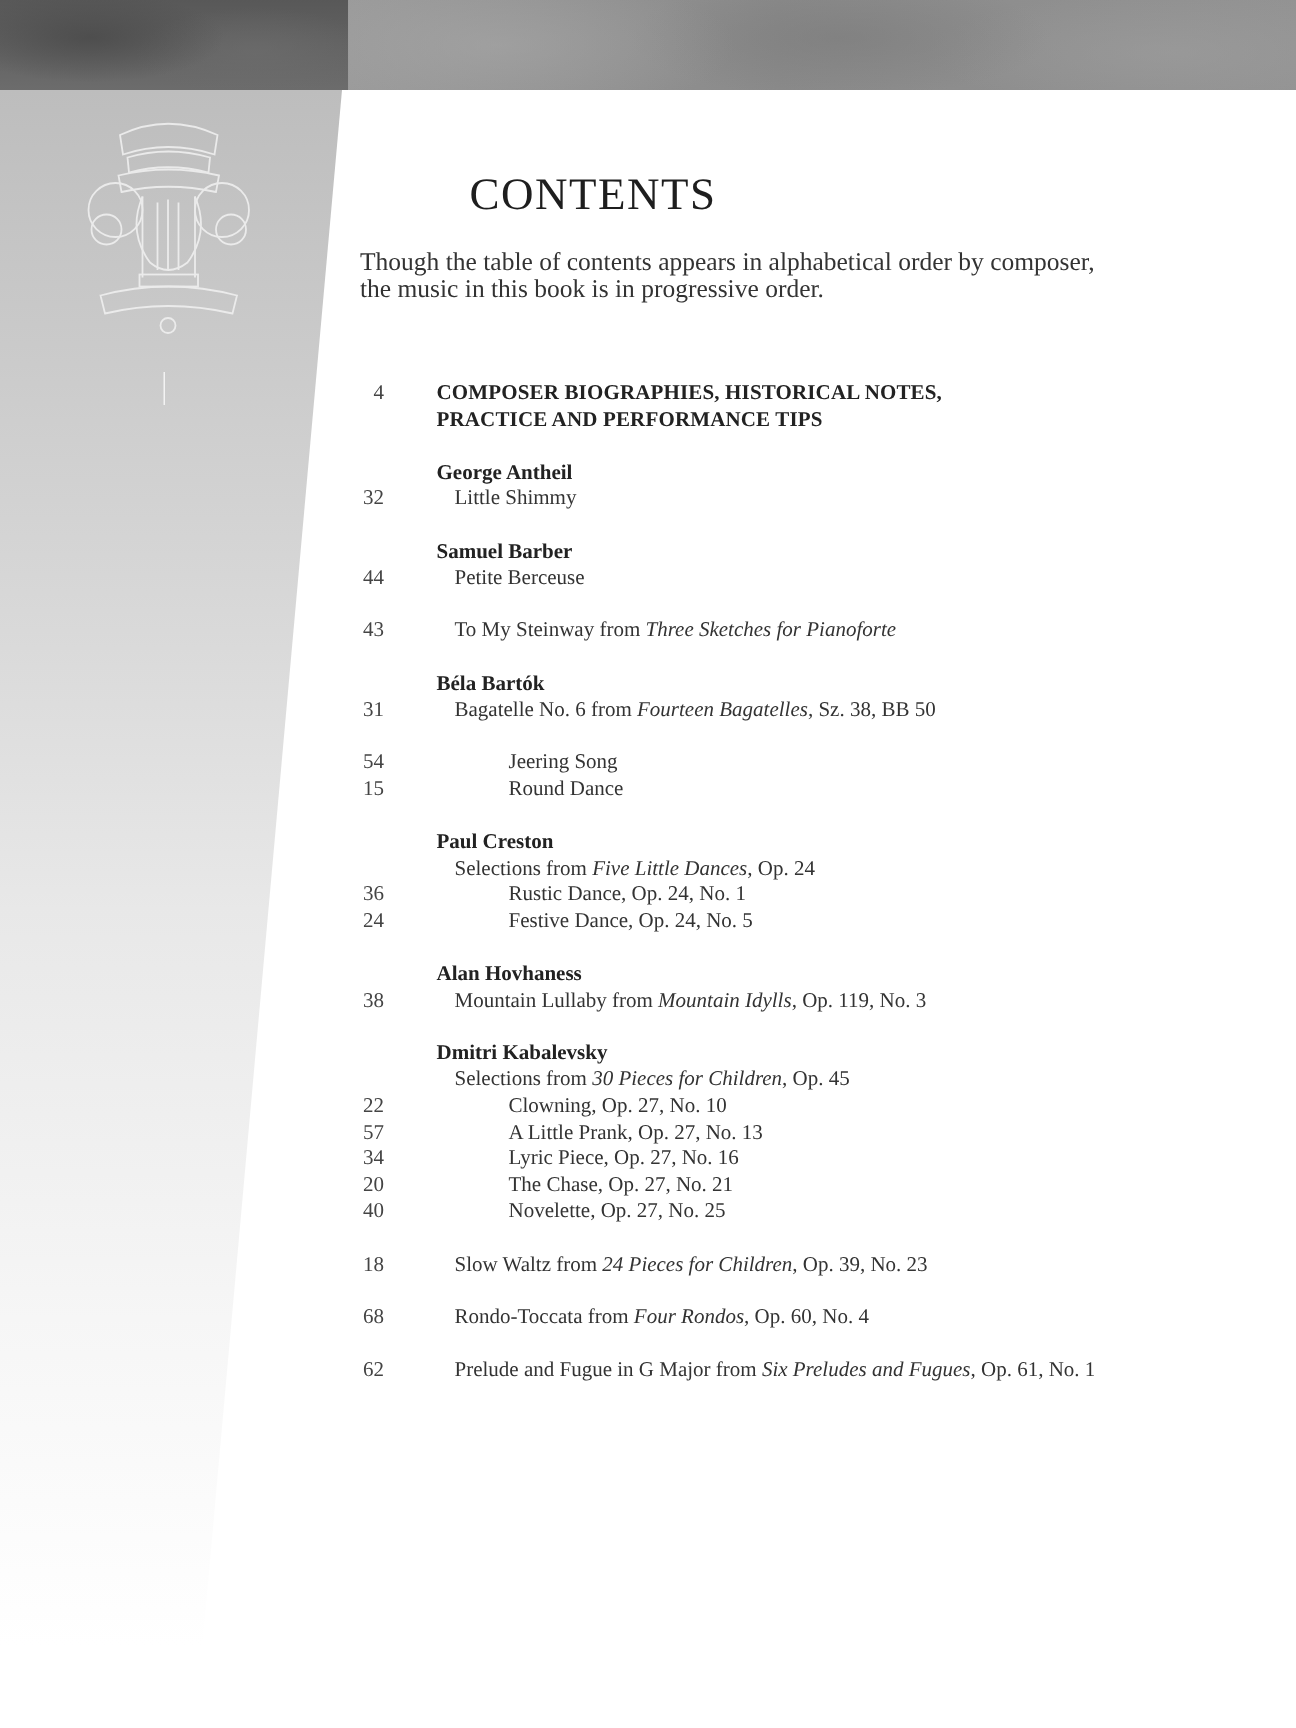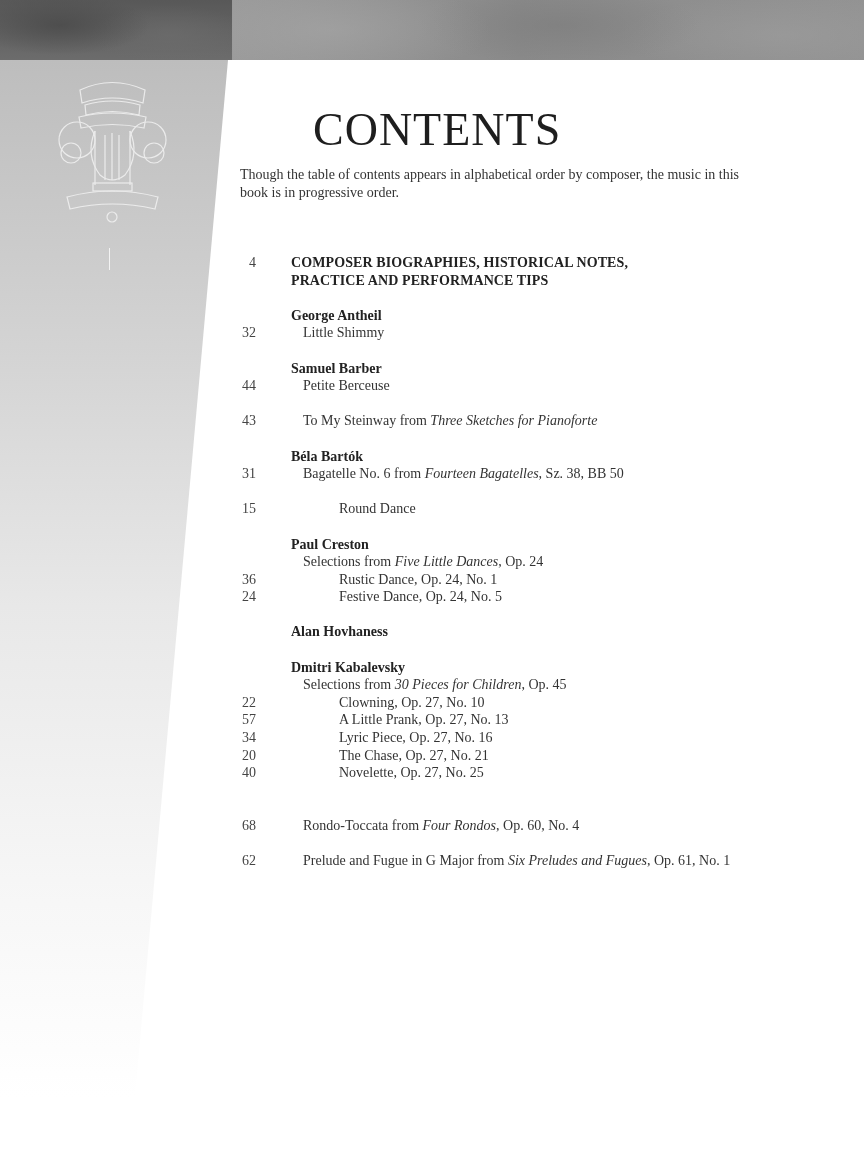--- a/index.html
+++ b/index.html
@@ -35,26 +35,26 @@
     .logo {
       position: absolute; left: 55px; top: 75px; width: 115px; height: 150px;
       opacity: 0.85;
     }
     .logo-tick {
       position: absolute; left: 109px; top: 248px; width: 1px; height: 22px;
       background: #f3f3f3;
     }
     .title {
       position: absolute; left: 313px; top: 104px;
-      font-size: 46px; font-weight: normal; letter-spacing: 1px;
+      font-size: 30px; font-weight: normal; letter-spacing: 1px;
       color: #1e1e1e; margin: 0; line-height: 52px;
     }
     .intro {
       position: absolute; left: 240px; top: 166px; width: 500px;
-      font-size: 14px; line-height: 18px; color: #333; margin: 0;
+      font-size: 17px; line-height: 18px; color: #333; margin: 0;
     }
     .toc {
       position: absolute; left: 236px; top: 254px; width: 600px;
       font-size: 14px; color: #333;
     }
     .row {
       position: relative; height: 17.6px; line-height: 17.6px; white-space: nowrap;
     }
     .pg {
       position: absolute; left: 0; width: 20px; text-align: right; color: #444;
@@ -133,20 +133,24 @@
 
   <div class="row">
       <span class="text lvl0 bold">Béla Bartók</span>
     </div>
   <div class="row">
     <span class="pg">31</span>
     <span class="text lvl1"><span>Bagatelle No. 6 from </span><em>Fourteen Bagatelles</em><span>, Sz. 38, BB 50</span></span>
   </div>
   <div class="gap"></div>
   <div class="row">
+    <span class="pg">54</span>
+    <span class="text lvl2">Jeering Song</span>
+  </div>
+  <div class="row">
     <span class="pg">15</span>
     <span class="text lvl2">Round Dance</span>
   </div>
   <div class="gap"></div>
 
   <div class="row">
       <span class="text lvl0 bold">Paul Creston</span>
     </div>
   <div class="row">
     <span class="text lvl1"><span>Selections from </span><em>Five Little Dances</em><span>, Op. 24</span></span>
@@ -157,20 +161,24 @@
   </div>
   <div class="row">
     <span class="pg">24</span>
     <span class="text lvl2">Festive Dance, Op. 24, No. 5</span>
   </div>
   <div class="gap"></div>
 
   <div class="row">
       <span class="text lvl0 bold">Alan Hovhaness</span>
     </div>
+  <div class="row">
+    <span class="pg">38</span>
+    <span class="text lvl1"><span>Mountain Lullaby from </span><em>Mountain Idylls</em><span>, Op. 119, No. 3</span></span>
+  </div>
   <div class="gap"></div>
 
   <div class="row">
       <span class="text lvl0 bold">Dmitri Kabalevsky</span>
     </div>
   <div class="row">
     <span class="text lvl1"><span>Selections from </span><em>30 Pieces for Children</em><span>, Op. 45</span></span>
   </div>
   <div class="row">
     <span class="pg">22</span>
@@ -186,20 +194,24 @@
   </div>
   <div class="row">
     <span class="pg">20</span>
     <span class="text lvl2">The Chase, Op. 27, No. 21</span>
   </div>
   <div class="row">
     <span class="pg">40</span>
     <span class="text lvl2">Novelette, Op. 27, No. 25</span>
   </div>
   <div class="gap"></div>
+  <div class="row">
+    <span class="pg">18</span>
+    <span class="text lvl1"><span>Slow Waltz from </span><em>24 Pieces for Children</em><span>, Op. 39, No. 23</span></span>
+  </div>
   <div class="gap"></div>
   <div class="row">
     <span class="pg">68</span>
     <span class="text lvl1"><span>Rondo-Toccata from </span><em>Four Rondos</em><span>, Op. 60, No. 4</span></span>
   </div>
   <div class="gap"></div>
   <div class="row">
     <span class="pg">62</span>
     <span class="text lvl1"><span>Prelude and Fugue in G Major from </span><em>Six Preludes and Fugues</em><span>, Op. 61, No. 1</span></span>
   </div>

